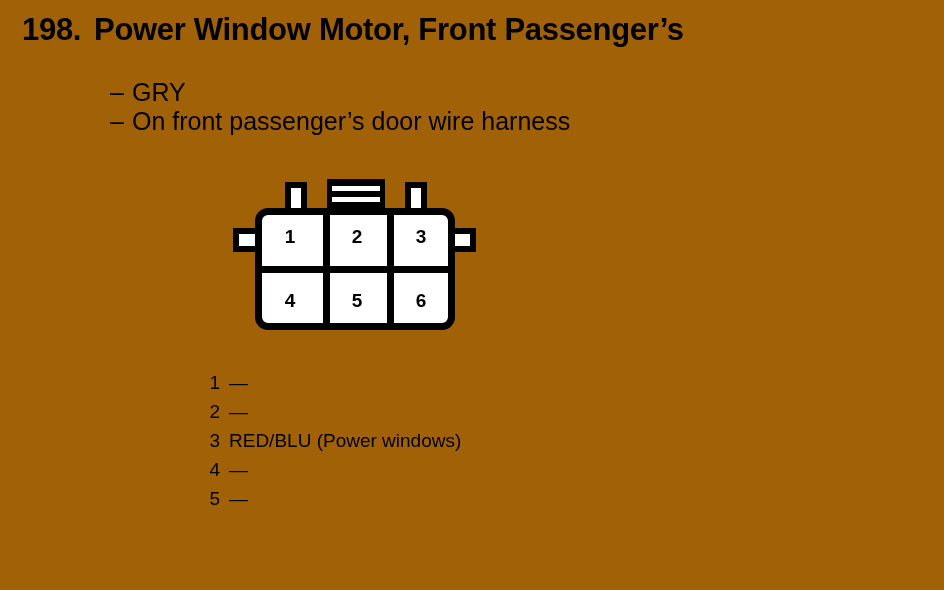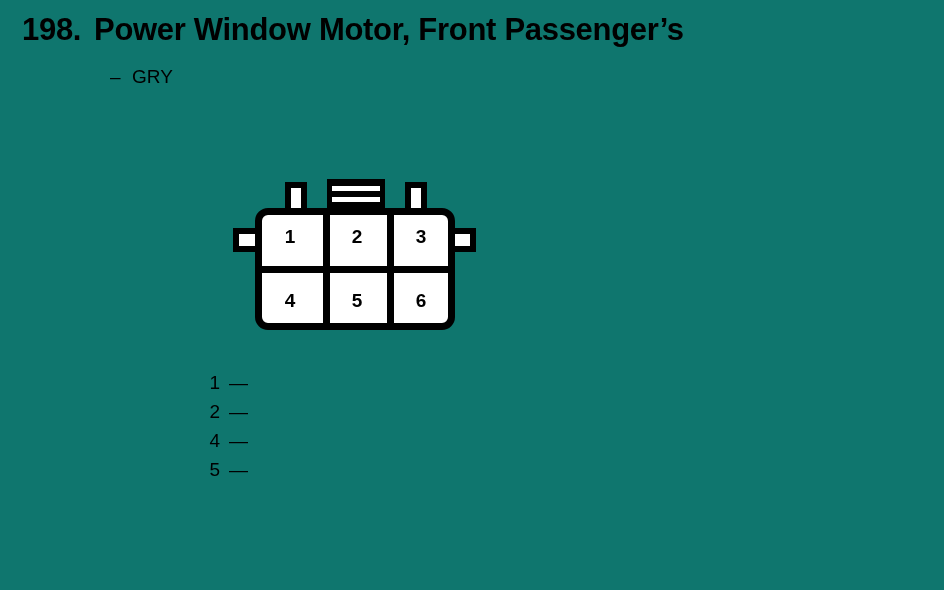--- a/index.html
+++ b/index.html
@@ -6,21 +6,21 @@
   html, body {
     margin: 0;
     padding: 0;
     background: #ffffff;
   }
 
   #page {
     position: relative;
     width: 944px;
     height: 590px;
-    background: #0f766e;
+    background: #a16207;
     overflow: hidden;
     font-family: "Liberation Sans", sans-serif;
     color: #000000;
   }
 
   
   #header-title {
     position: absolute;
     left: 22px;
     top: 11px;
@@ -32,22 +32,22 @@
   }
   #header-title .num {
     display: inline-block;
     min-width: 72px;
   }
 
   
   #notes {
     position: absolute;
     left: 110px;
-    top: 62px;
-    font-size: 19px;
+    top: 78px;
+    font-size: 25px;
     line-height: 29px;
   }
   .note-row {
     white-space: nowrap;
     display: block;
   }
   .note-dash {
     display: inline-block;
     width: 22px;
   }
@@ -185,20 +185,23 @@
 <div id="page">
 
   <div id="header-title">
     <span class="num">198.</span><span>Power Window Motor, Front Passenger’s</span>
   </div>
 
   <div id="notes">
     <span class="note-row">
       <span class="note-dash">–</span><span>GRY</span>
     </span>
+    <span class="note-row">
+      <span class="note-dash">–</span><span>On front passenger’s door wire harness</span>
+    </span>
   </div>
 
   <div id="connector">
 
     <div class="center-tab">
       <div class="stripe s1"></div>
       <div class="stripe s2"></div>
     </div>
 
     <div class="top-tab t-left"></div>
@@ -223,20 +226,23 @@
   </div>
 
   <div id="legend">
     <span class="legend-row">
       <span class="legend-pin">1</span><span class="legend-desc">—</span>
     </span>
     <span class="legend-row">
       <span class="legend-pin">2</span><span class="legend-desc">—</span>
     </span>
     <span class="legend-row">
+      <span class="legend-pin">3</span><span class="legend-desc">RED/BLU (Power windows)</span>
+    </span>
+    <span class="legend-row">
       <span class="legend-pin">4</span><span class="legend-desc">—</span>
     </span>
     <span class="legend-row">
       <span class="legend-pin">5</span><span class="legend-desc">—</span>
     </span>
   </div>
 
 </div>
 
 </body></html>

